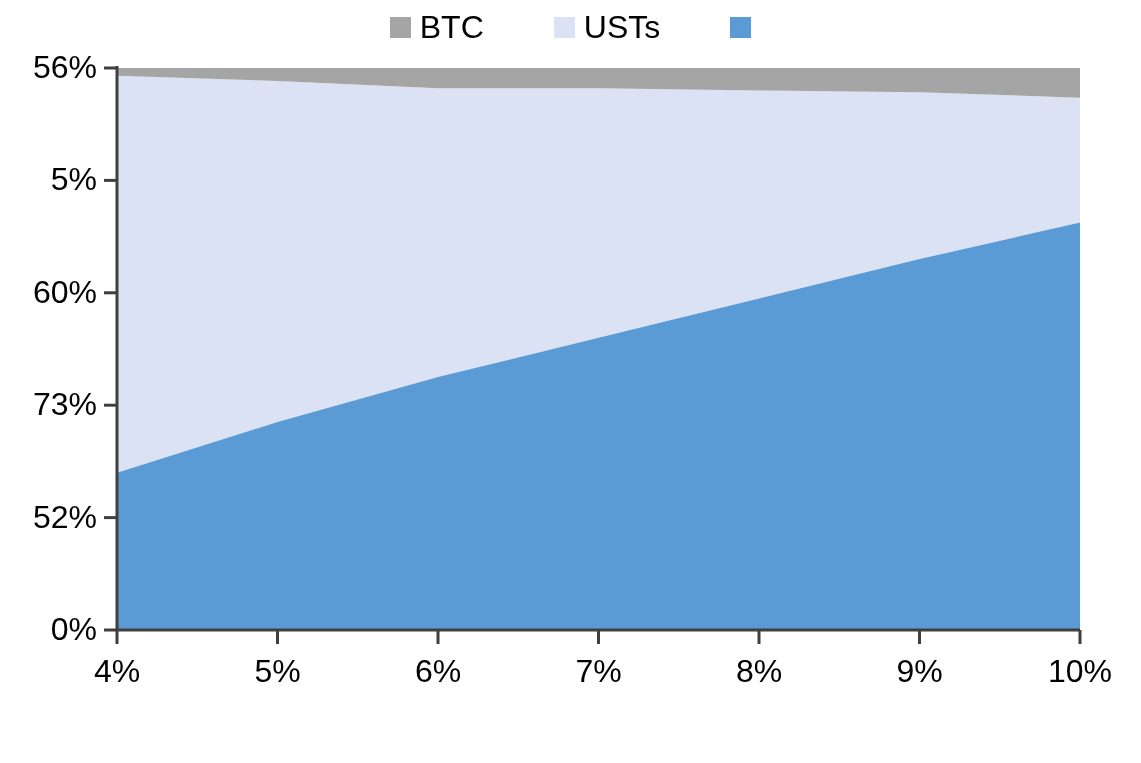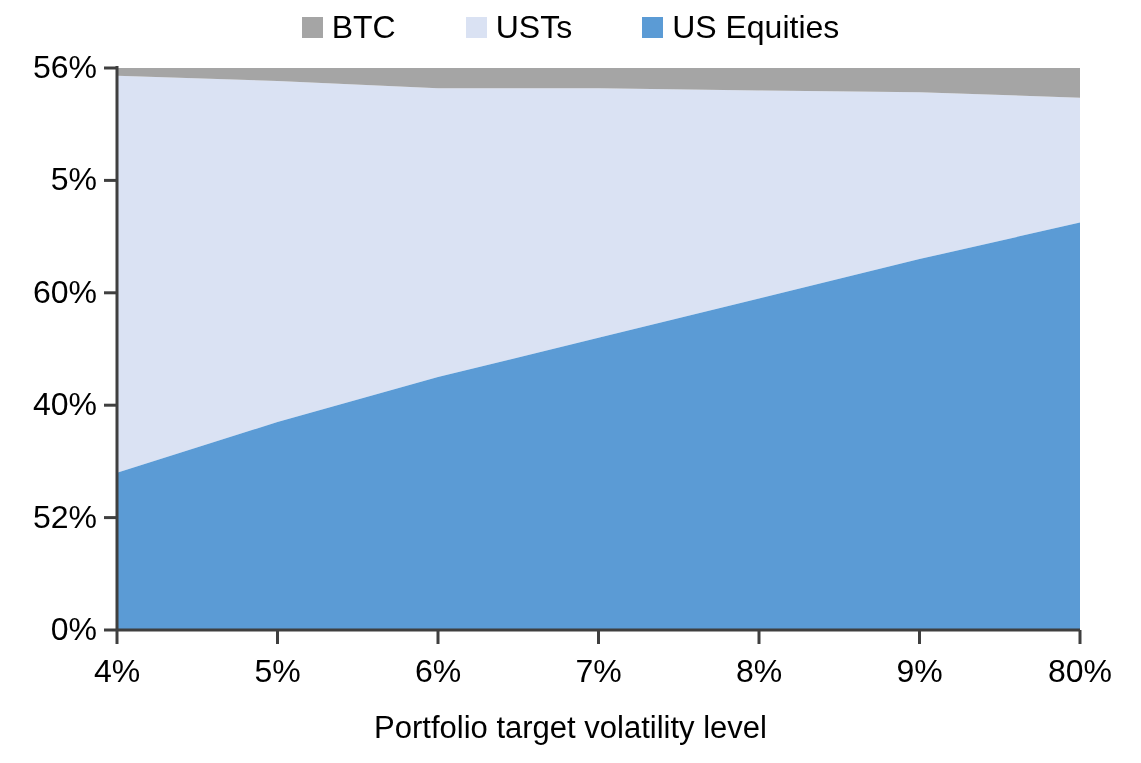--- a/index.html
+++ b/index.html
@@ -101,21 +101,20 @@
     <div class="legend-entry">
       <span class="legend-swatch" style="background:#A5A5A5;"></span>
       <span class="legend-label">BTC</span>
     </div>
     <div class="legend-entry">
       <span class="legend-swatch" style="background:#DAE2F3;"></span>
       <span class="legend-label">USTs</span>
     </div>
     <div class="legend-entry">
       <span class="legend-swatch" style="background:#5B9BD5;"></span>
-      <span class="legend-label">US Equities</span>
     </div>
   </div>
 
   <div id="plot-wrap">
     <svg id="plot-svg" width="1141" height="763">
       <g id="areas-group">
         <polygon id="area-usts" fill="#DAE2F3" points="117.00,75.87 277.50,80.93 438.00,88.23 598.50,88.23 759.00,90.48 919.50,92.17 1080.00,97.79 1080.00,222.55 919.50,259.08 759.00,298.42 598.50,337.76 438.00,377.10 277.50,422.06 117.00,472.64"></polygon>
         <polygon id="area-btc" fill="#A5A5A5" points="117.00,68.00 277.50,68.00 438.00,68.00 598.50,68.00 759.00,68.00 919.50,68.00 1080.00,68.00 1080.00,97.79 919.50,92.17 759.00,90.48 598.50,88.23 438.00,88.23 277.50,80.93 117.00,75.87"></polygon>
         <polygon id="area-equities" fill="#5B9BD5" points="117.00,472.64 277.50,422.06 438.00,377.10 598.50,337.76 759.00,298.42 919.50,259.08 1080.00,222.55 1080.00,630.00 919.50,630.00 759.00,630.00 598.50,630.00 438.00,630.00 277.50,630.00 117.00,630.00"></polygon>
       </g>
@@ -138,30 +137,29 @@
             <line x1="759" y1="630" x2="759" y2="644" stroke="#3F3F3F" stroke-width="3"></line>
             <line x1="919.5" y1="630" x2="919.5" y2="644" stroke="#3F3F3F" stroke-width="3"></line>
             <line x1="1080" y1="630" x2="1080" y2="644" stroke="#3F3F3F" stroke-width="3"></line>
           </g>
       </g>
     </svg>
 
     <div id="ytick-labels">
         <div class="ytick-label" style="right: 1044px; top: 613px;">0%</div>
         <div class="ytick-label" style="right: 1044px; top: 500.6px;">52%</div>
-        <div class="ytick-label" style="right: 1044px; top: 388.2px;">40%</div>
+        <div class="ytick-label" style="right: 1044px; top: 388.2px;">73%</div>
         <div class="ytick-label" style="right: 1044px; top: 275.8px; margin-left: 44px;">60%</div>
         <div class="ytick-label" style="right: 1044px; top: 163.4px;">5%</div>
         <div class="ytick-label" style="right: 1044px; top: 51px;">56%</div>
       </div>
     <div id="xtick-labels">
         <div class="xtick-label" style="left: 117px; top: 655px;">4%</div>
         <div class="xtick-label" style="left: 277.5px; top: 655px;">5%</div>
         <div class="xtick-label" style="left: 438px; top: 655px;">6%</div>
         <div class="xtick-label" style="left: 598.5px; top: 655px;">7%</div>
         <div class="xtick-label" style="left: 759px; top: 655px;">8%</div>
         <div class="xtick-label" style="left: 919.5px; top: 655px;">9%</div>
-        <div class="xtick-label" style="left: 1080px; top: 655px;">80%</div>
+        <div class="xtick-label" style="left: 1080px; top: 655px;">10%</div>
       </div>
   </div>
 
-  <div id="xaxis-title">Portfolio target volatility level</div>
 </div>
 
 </body></html>

